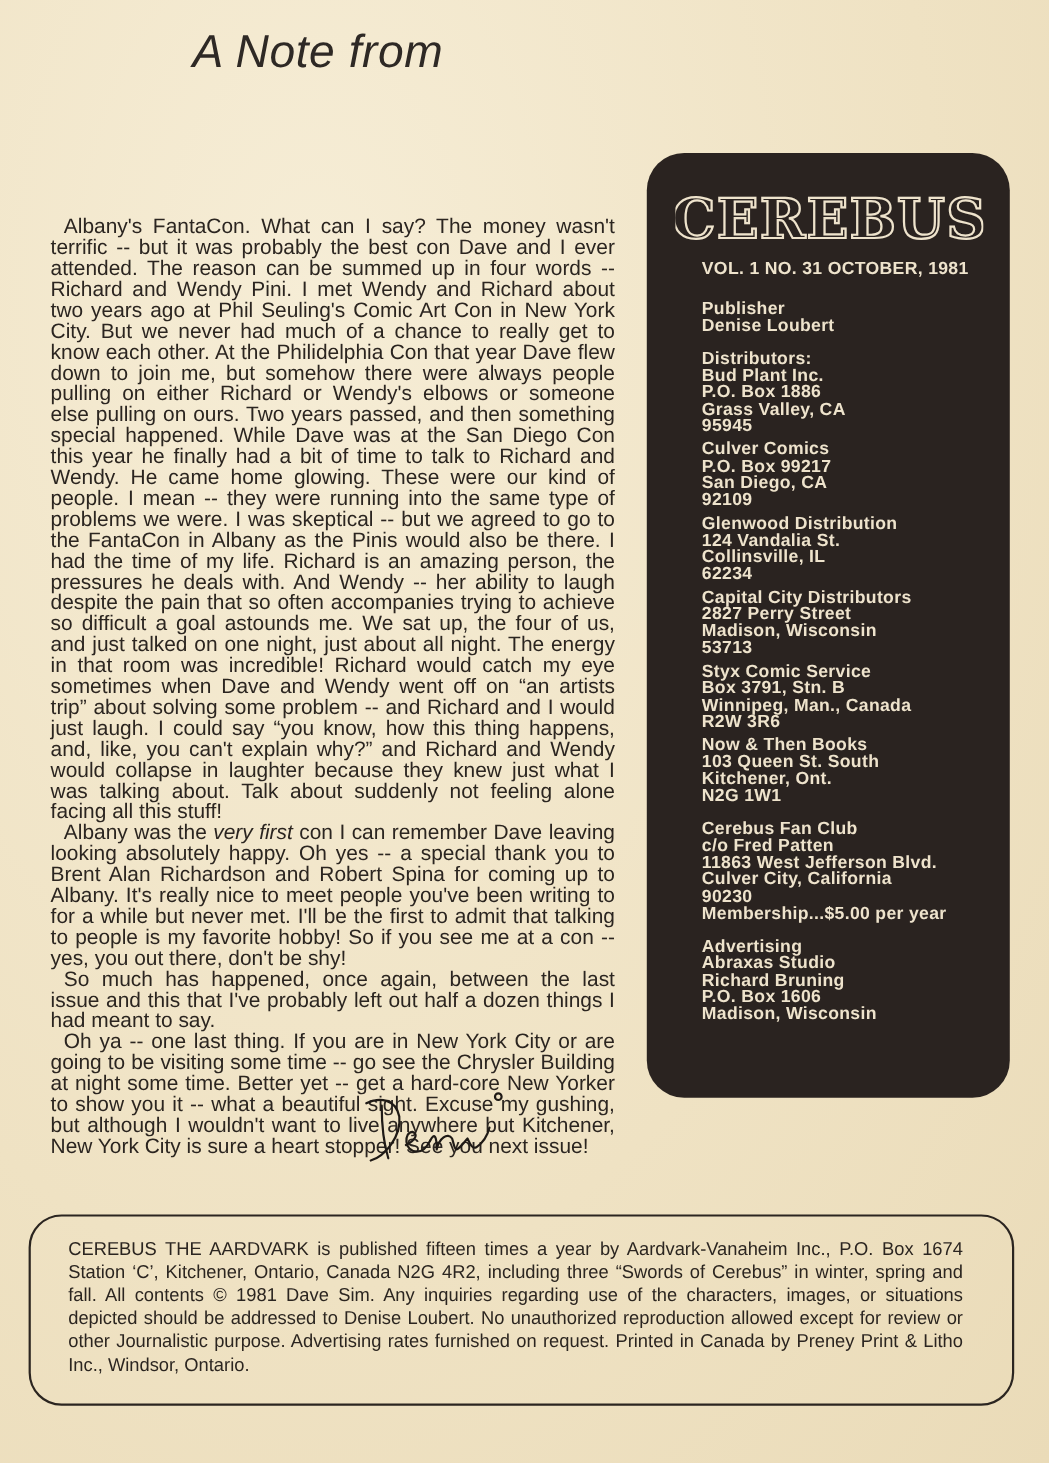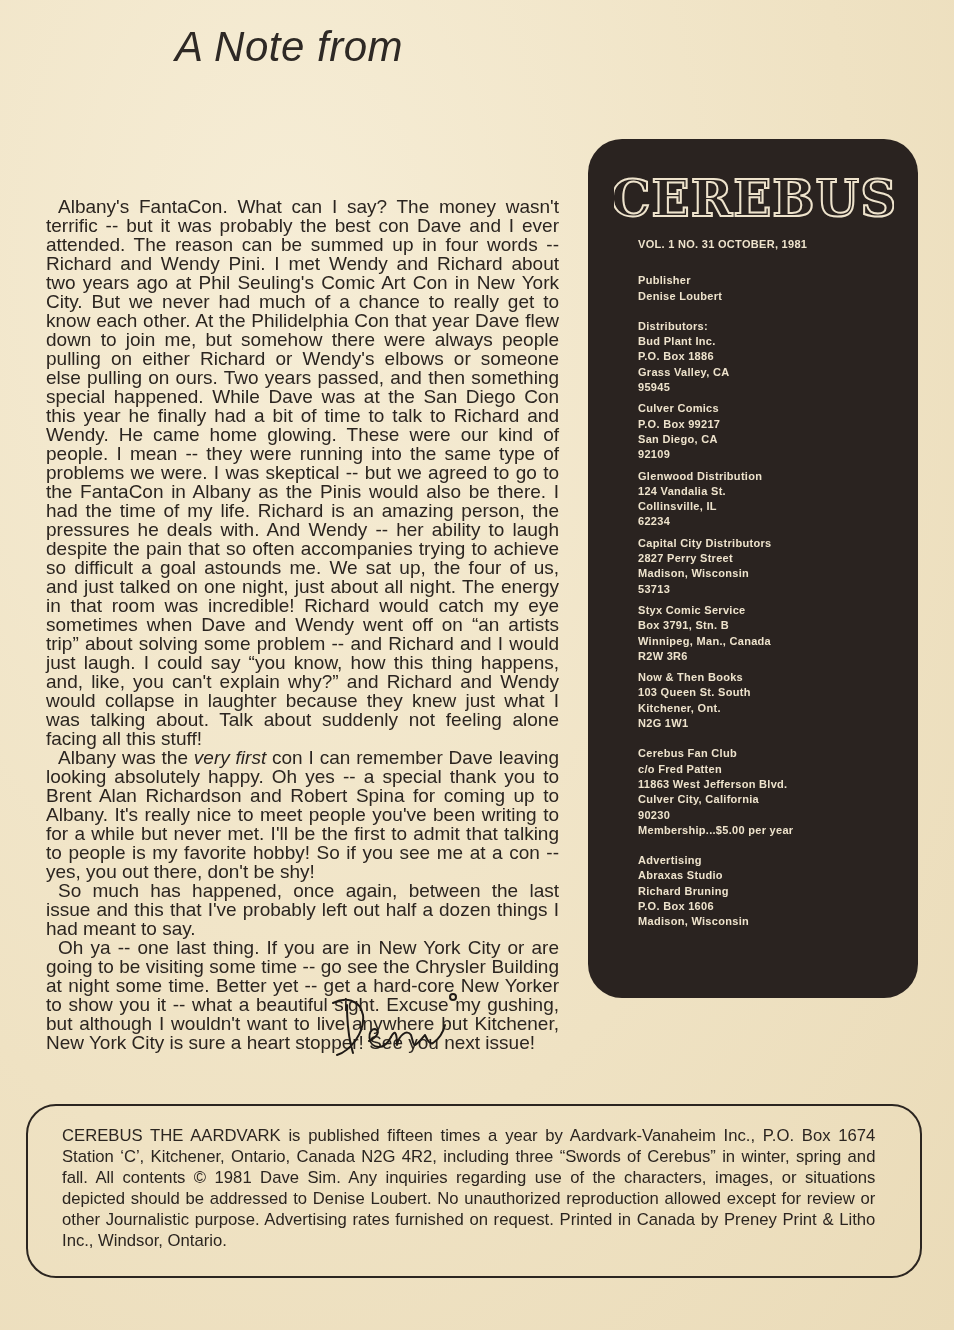--- a/index.html
+++ b/index.html
@@ -33,21 +33,21 @@
       position: absolute; left: 588px; top: 139px; width: 330px; height: 859px;
       background: #2a2320;
       border-radius: 34px;
       color: #eee3cc;
     }
     .logo {
       position: absolute; left: 26px; top: 22px; width: 280px; height: 56px; margin-top: 11px;
     }
     .mh-text {
       position: absolute; left: 50px; top: 98px; width: 260px;
-      font-weight: bold; font-size: 11px; line-height: 15.3px;
+      font-weight: bold; font-size: 16px; line-height: 15.3px;
       letter-spacing: 0.3px;
     }
     .mh-text .vol { margin-bottom: 21px; }
     .mh-block { margin-bottom: 6px; }
     .mh-block.big-gap { margin-bottom: 15px; }
     .mh-line { display: block; }
     .legal {
       position: absolute; left: 26px; top: 1104px; width: 896px; height: 174px;
       border: 2px solid #2b2520; border-radius: 30px;
       box-sizing: border-box;

